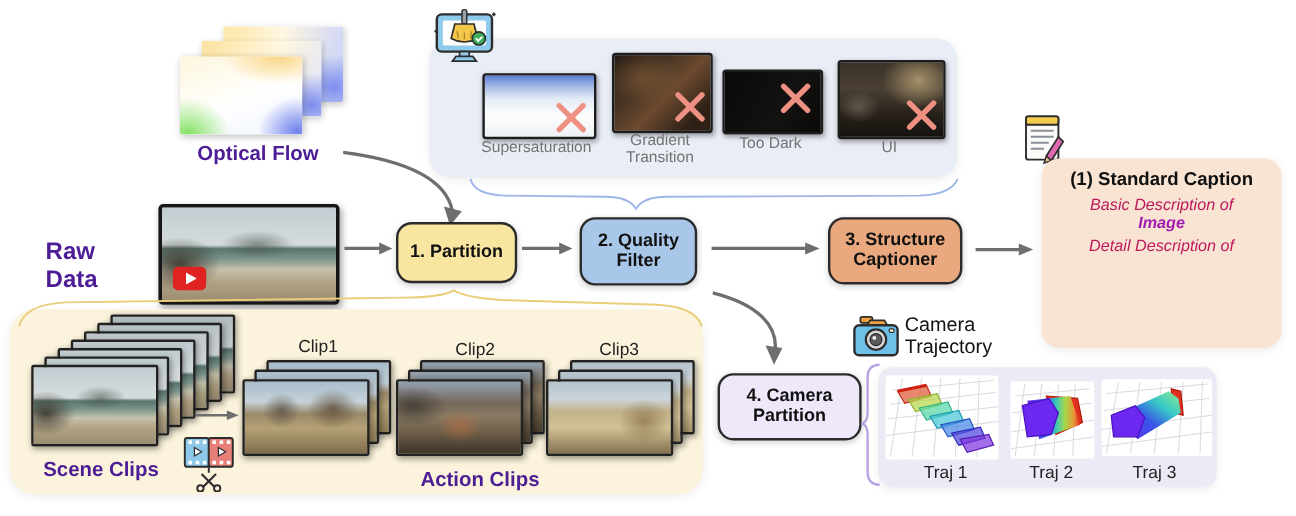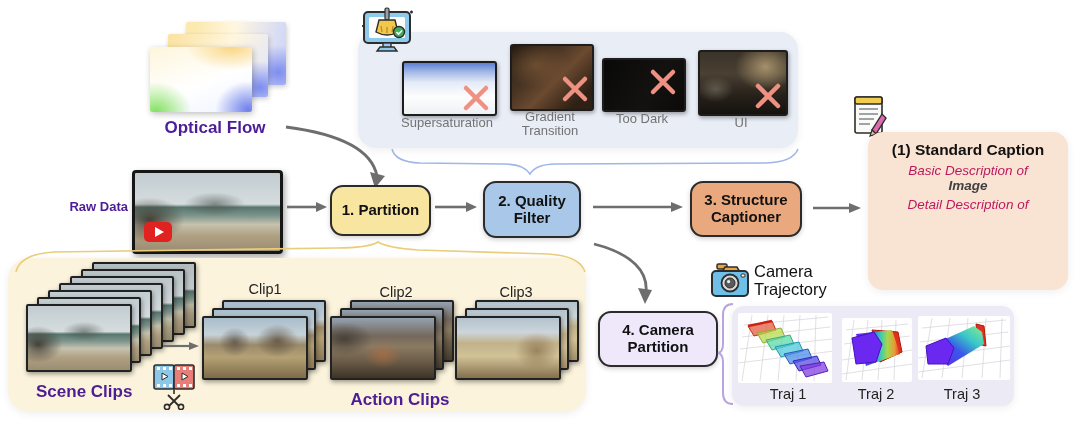--- a/index.html
+++ b/index.html
@@ -31,21 +31,21 @@
 
 <div id="canvas">
 
   <div class="abs" style="left:150px;top:22px;width:140px;height:92px;">
     <div class="abs" style="left:36px;top:0;width:100px;height:63px;border-radius:2px;box-shadow:1px 2px 5px rgba(0,0,0,.2);background:radial-gradient(60% 70% at 92% 80%, rgba(90,110,235,.7), rgba(90,110,235,0) 62%),linear-gradient(100deg,#fce9b0 10%,#fff7e0 45%,#cfd6f8 95%);"></div>
     <div class="abs" style="left:18px;top:12px;width:100px;height:63px;border-radius:2px;box-shadow:1px 2px 5px rgba(0,0,0,.2);background:radial-gradient(55% 70% at 92% 85%, rgba(90,110,235,.75), rgba(90,110,235,0) 60%),linear-gradient(120deg,#fbe3a4 5%,#fff6de 50%,#dfe4fa 95%);"></div>
     <div class="abs" style="left:0;top:25px;width:102px;height:65px;border-radius:2px;box-shadow:1px 2px 6px rgba(0,0,0,.25);background:radial-gradient(60% 80% at 6% 100%, rgba(110,220,70,.85), rgba(110,220,70,0) 58%),radial-gradient(55% 75% at 96% 96%, rgba(80,100,230,.8), rgba(80,100,230,0) 58%),radial-gradient(70% 55% at 80% 0%, rgba(250,210,120,.9), rgba(250,210,120,0) 65%),linear-gradient(160deg,#fdf6dc,#ffffff 55%,#eef3ff);"></div>
   </div>
   <div class="abs lbl" style="left:150px;top:118px;width:130px;text-align:center;font-size:17px;">Optical Flow</div>
 
-  <div class="abs lbl" style="left:38px;top:199px;width:90px;text-align:right;font-size:13px;">Raw Data</div>
+  <div class="abs lbl" style="left:38px;top:199px;width:90px;text-align:left;font-size:20px;">Raw Data</div>
   <div class="abs seascape" style="left:132px;top:170px;width:145px;height:78px;border:3px solid #161616;border-radius:4px;box-shadow:2px 3px 6px rgba(0,0,0,.35);">
     <svg class="abs" style="left:9px;bottom:9px;" width="28" height="20" viewBox="0 0 28 20">
       <rect x="0" y="0" width="28" height="20" rx="5" fill="#E02320"></rect>
       <polygon points="11,5 20,10 11,15" fill="#fff"></polygon>
     </svg>
   </div>
 
   <svg class="abs" style="left:286px;top:200px;" width="42" height="14" viewBox="0 0 42 14">
     <line x1="1" y1="7" x2="31" y2="7" stroke="#6e6e6e" stroke-width="2.6"></line>
     <polygon points="30,2 41,7 30,12" fill="#6e6e6e"></polygon>
@@ -141,21 +141,21 @@
     <line x1="7" y1="22" x2="26" y2="22" stroke="#8a8f98" stroke-width="1.6"></line>
     <line x1="7" y1="27" x2="22" y2="27" stroke="#8a8f98" stroke-width="1.6"></line>
     <line x1="7" y1="32" x2="18" y2="32" stroke="#8a8f98" stroke-width="1.6"></line>
     <polygon points="20,38 24,42 34,26 30,22" fill="#E06AB0" stroke="#2d2d2d" stroke-width="1.4"></polygon>
     <polygon points="20,38 24,42 18,44" fill="#E8C89A" stroke="#2d2d2d" stroke-width="1.2"></polygon>
   </svg>
 
   <div class="panel" style="left:868px;top:132px;width:200px;height:158px;background:#F9E4D3;border-radius:15px;text-align:center;">
     <div class="cap-title">(1) Standard Caption</div>
     <div class="cap-desc">Basic Description of</div>
-    <div class="cap-red" style="color:#404040;">Image</div>
+    <div class="cap-red" style="color:#a21caf;">Image</div>
     <div class="cap-desc">Detail Description of</div>
   </div>
 
   <div class="panel" style="left:8px;top:258px;width:578px;height:154px;background:#FBF3DB;border-radius:22px;"></div>
 
   <svg class="abs" style="left:14px;top:240px;" width="574" height="34" viewBox="0 0 574 34">
     <path d="M2,32 Q6,14 40,12 L322,8 Q354,8 364,2 Q374,8 404,10 L534,14 Q566,16 571,32" fill="none" stroke="#E9CD79" stroke-width="1.6"></path>
   </svg>
 
   <div class="abs" style="left:26px;top:262px;width:172px;height:116px;">

